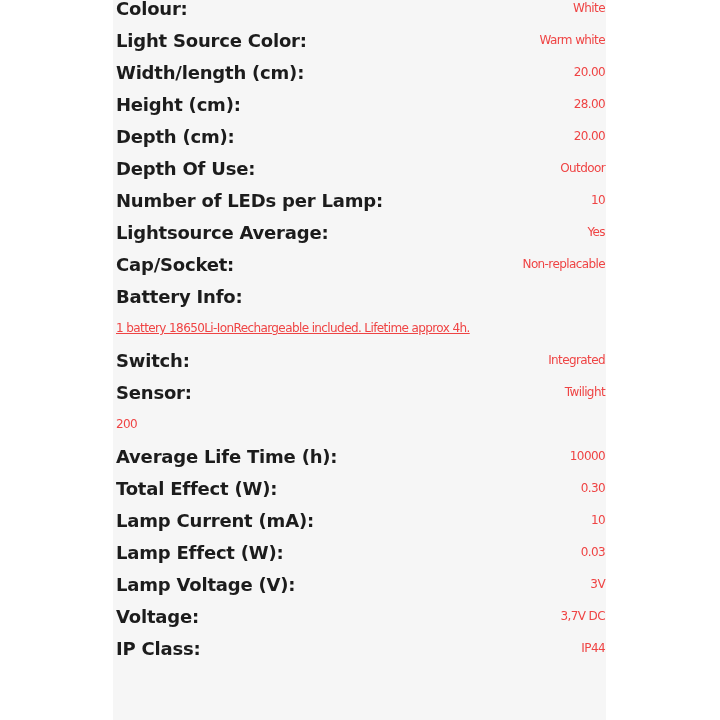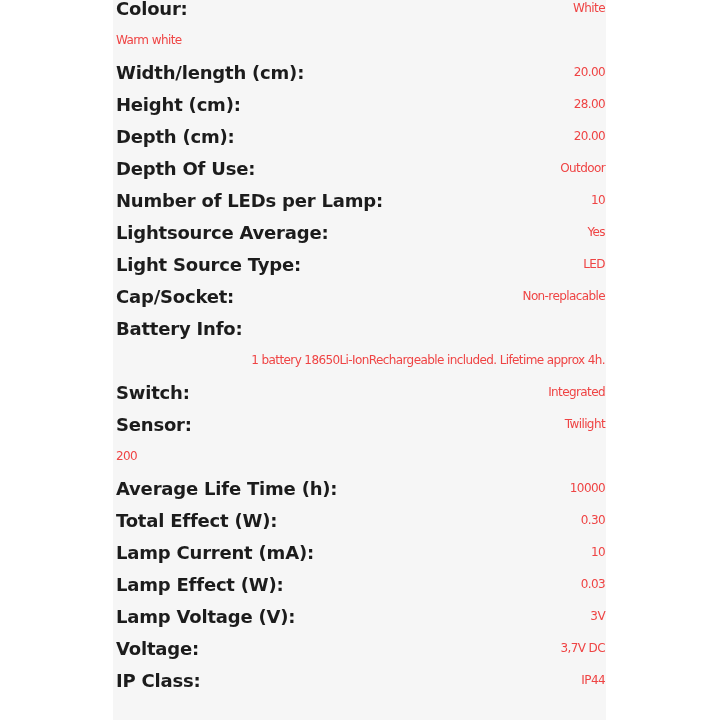--- a/index.html
+++ b/index.html
@@ -45,34 +45,36 @@
       font-family: "DejaVu Sans", sans-serif;
       font-weight: normal;
       font-size: 12px;
       color: #ef4444;
       letter-spacing: -0.6px;
       white-space: nowrap;
       text-align: right;
     }
     .row.full .value {
       width: 100%;
-      text-align: right;
+      text-align: left;
+      text-decoration: underline;
     }
   </style>
 </head>
 <body>
 
 <div class="panel"></div>
 
 <ul class="specs">
   <li class="row">
     <span class="label">Colour:</span>
     <span class="value">White</span>
   </li>
   <li class="row">
+    <span class="label">Light Source Color:</span>
     <span class="value">Warm white</span>
   </li>
   <li class="row">
     <span class="label">Width/length (cm):</span>
     <span class="value">20.00</span>
   </li>
   <li class="row">
     <span class="label">Height (cm):</span>
     <span class="value">28.00</span>
   </li>
@@ -84,24 +86,20 @@
     <span class="label">Depth Of Use:</span>
     <span class="value">Outdoor</span>
   </li>
   <li class="row">
     <span class="label">Number of LEDs per Lamp:</span>
     <span class="value">10</span>
   </li>
   <li class="row">
     <span class="label">Lightsource Average:</span>
     <span class="value">Yes</span>
-  </li>
-  <li class="row">
-    <span class="label">Light Source Type:</span>
-    <span class="value">LED</span>
   </li>
   <li class="row">
     <span class="label">Cap/Socket:</span>
     <span class="value">Non-replacable</span>
   </li>
   <li class="row">
     <span class="label">Battery Info:</span>
     <span class="value"></span>
   </li>
   <li class="row full">

